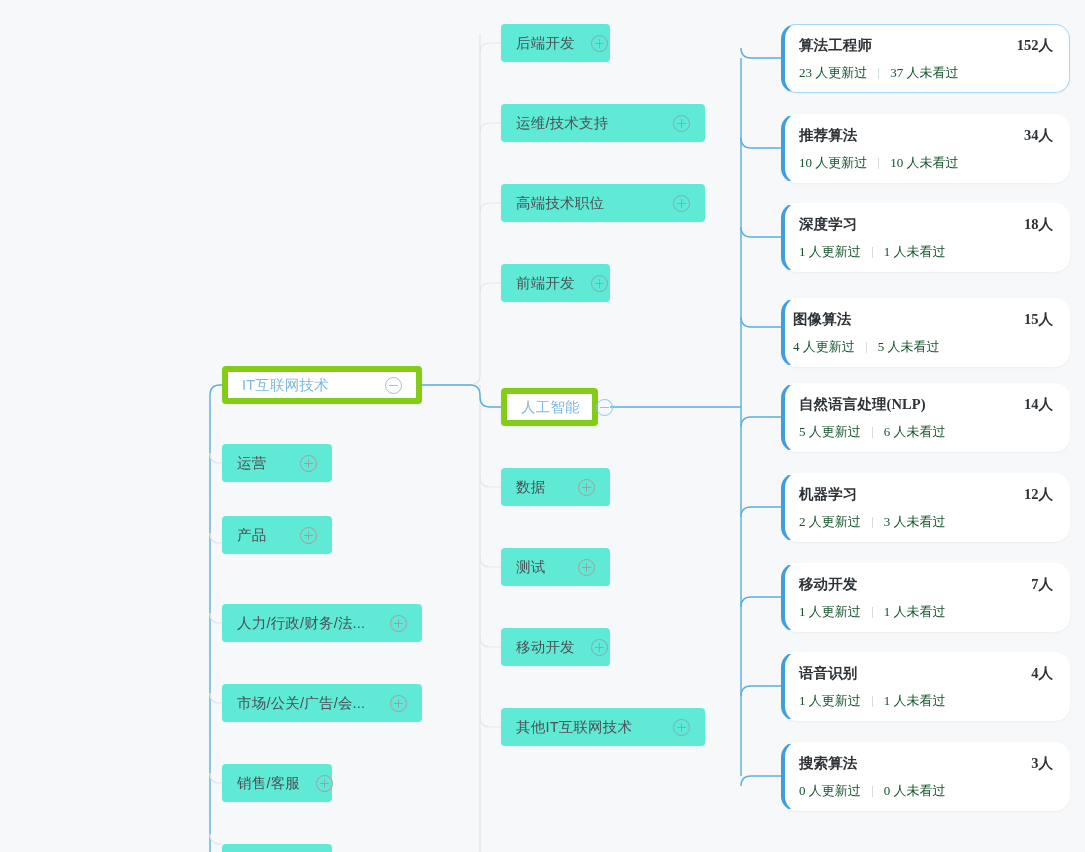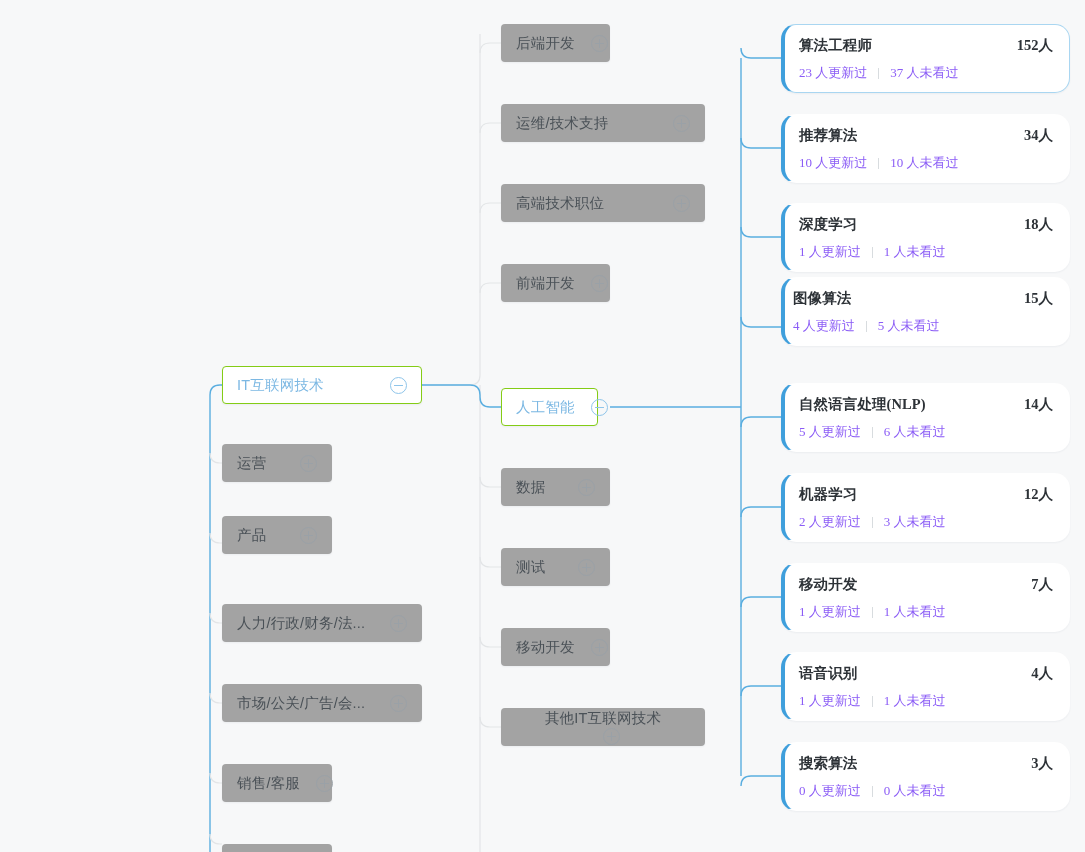--- a/index.html
+++ b/index.html
@@ -17,40 +17,40 @@
   }
   #wires {
     position: absolute; left: 0; top: 0;
     width: 1085px; height: 852px;
     pointer-events: none;
   }
 
   
   .node {
     position: absolute;
-    background: #a3a3a3;
+    background: #5eead4;
     border-radius: 4px;
     border: 1px solid transparent;
     display: flex;
     align-items: center;
     justify-content: space-between;
     padding: 0 14px;
     height: 38px;
     box-shadow: 0 1px 2px rgba(20,40,70,.05);
     cursor: pointer;
     z-index: 5;
   }
   .node .label {
     font-size: 14.5px;
     color: #4a5157;
     white-space: nowrap;
     letter-spacing: .2px;
   }
   .node.sel {
-    border: 1px solid #84cc16;
+    border: 6px solid #84cc16;
     background: #ffffff;
     text-align: right;
   }
   .node.sel .label { color: #7cb8e3; }
 
   
   .tog {
     width: 17px; height: 17px;
     border-radius: 50%;
     border: 1px solid #9aa1a7;
@@ -103,21 +103,21 @@
   }
   .card .ccount {
     font-size: 14.5px;
     font-weight: bold;
     color: #2d3237;
     white-space: nowrap;
   }
   .card .row2 {
     margin-top: 9px;
     font-size: 13px;
-    color: #8b5cf6;
+    color: #14532d;
     display: flex;
     align-items: center;
   }
   .card .sep {
     display: inline-block;
     width: 1px; height: 11px;
     background: #d8dcdf;
     margin: 0 11px;
   }
 </style>
@@ -213,21 +213,21 @@
         <span class="tog"></span>
       </div>
       <div class="node" style="left: 501px; top: 548px; width: 109px;">
         <span class="label">测试</span>
         <span class="tog"></span>
       </div>
       <div class="node" style="left: 501px; top: 628px; width: 109px;">
         <span class="label">移动开发</span>
         <span class="tog"></span>
       </div>
-      <div class="node" style="left: 501px; top: 708px; width: 204px; flex-direction: column;">
+      <div class="node" style="left: 501px; top: 708px; width: 204px;">
         <span class="label">其他IT互联网技术</span>
         <span class="tog"></span>
       </div>
     </div>
   <div id="cards-holder">
       <div class="card sel" style="top: 24px;">
         <div class="row1">
           <span class="cname">算法工程师</span>
           <span class="ccount">152人</span>
         </div>
@@ -252,21 +252,21 @@
         <div class="row1">
           <span class="cname">深度学习</span>
           <span class="ccount">18人</span>
         </div>
         <div class="row2">
           <span>1 人更新过</span>
           <span class="sep"></span>
           <span>1 人未看过</span>
         </div>
       </div>
-      <div class="card" style="top: 277px; padding-left: 8px;">
+      <div class="card" style="top: 298px; padding-left: 8px;">
         <div class="row1">
           <span class="cname">图像算法</span>
           <span class="ccount">15人</span>
         </div>
         <div class="row2">
           <span>4 人更新过</span>
           <span class="sep"></span>
           <span>5 人未看过</span>
         </div>
       </div>

